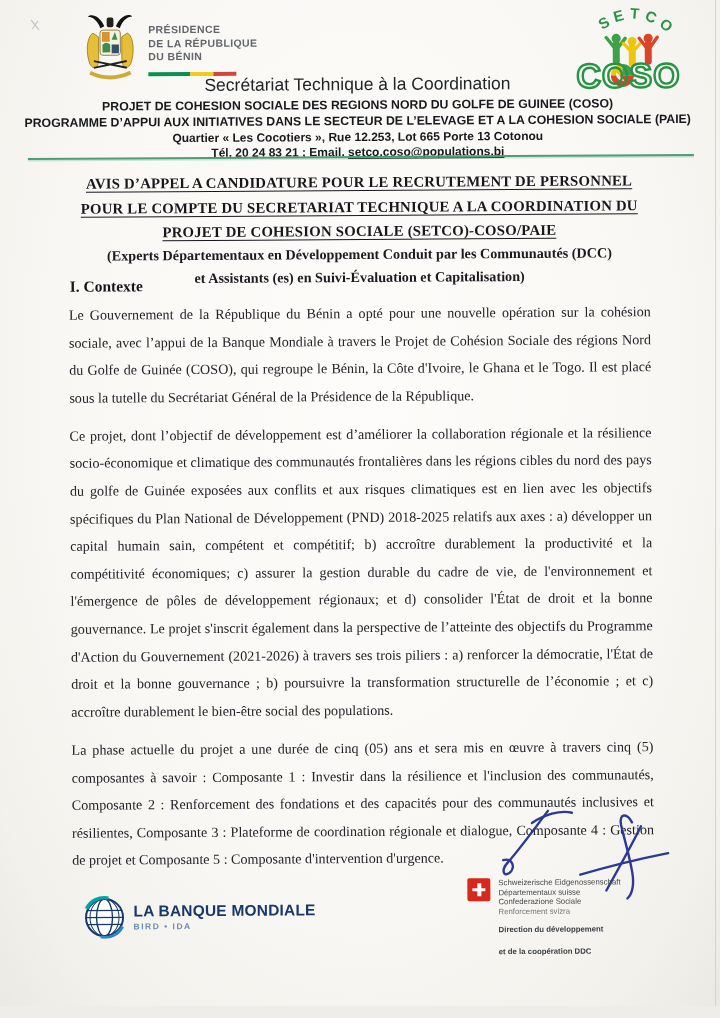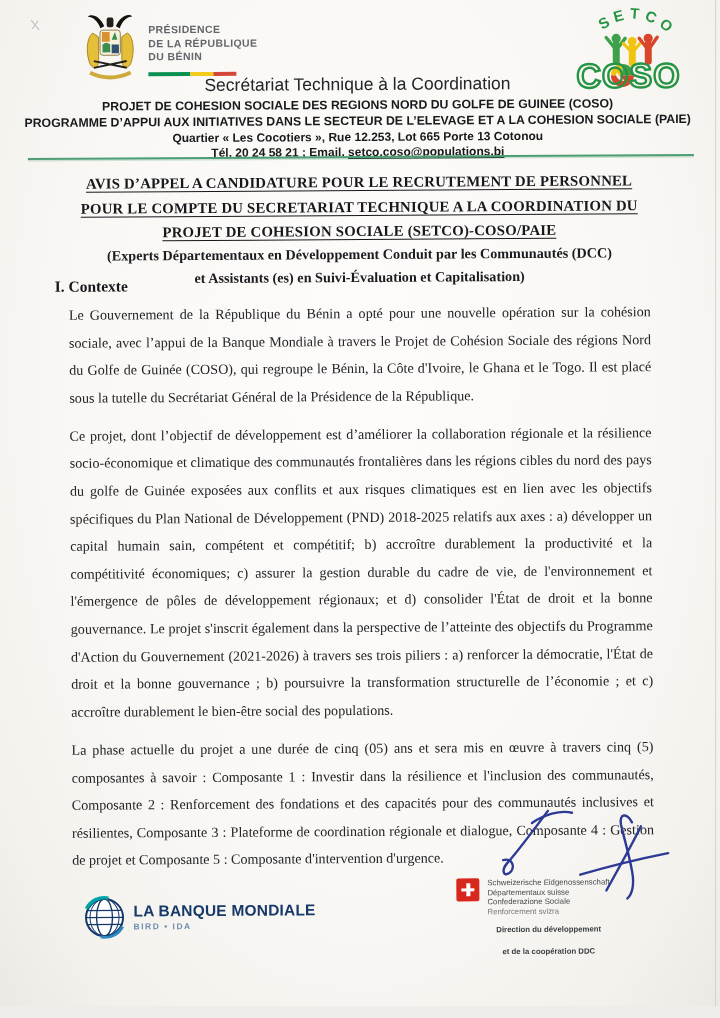--- a/index.html
+++ b/index.html
@@ -54,43 +54,43 @@
   }
   .doc-title span{ text-decoration:underline; text-decoration-thickness:1.4px; text-underline-offset:3px; }
   .doc-subtitle{
     position:absolute; left:60px; right:58px; top:243px;
     text-align:center; font-weight:bold; font-size:14.2px; line-height:23px;
     color:#1b1b20;
   }
 
   
   .section-heading{
-    position:absolute; left:56px; top:276px;
+    position:absolute; left:71px; top:276px;
     font-weight:bold; font-size:15.5px; color:#17171b;
   }
   .body-text{
     position:absolute; left:70px; width:582px; top:300px;
     font-size:14.1px; line-height:27.6px; text-align:justify; color:#232328;
   }
   .body-text p{ margin:0 0 10.5px 0; }
 
   
   .signatures{ position:absolute; left:458px; top:798px; }
 
   .wb-logo{ position:absolute; left:80px; top:893px; display:flex; align-items:center; }
   .wb-text{ margin-left:7px; font-family:"Liberation Sans", sans-serif; }
   .wb-name{ font-size:15.5px; font-weight:bold; color:#17396a; letter-spacing:.2px; }
   .wb-sub{ font-size:8.5px; font-weight:bold; color:#6b8cb0; letter-spacing:1.5px; margin-top:1px; }
 
-  .swiss-block{ position:absolute; left:454px; top:879px; display:flex; }
+  .swiss-block{ position:absolute; left:465px; top:879px; display:flex; }
   .swiss-flag{ position:relative; width:23px; height:23px; background:#d8271c; border-radius:2px; flex:0 0 auto; }
   .swiss-flag::before{ content:""; position:absolute; left:10px; top:5px; width:3.6px; height:13px; background:#fff; }
   .swiss-flag::after{ content:""; position:absolute; left:5px; top:9.6px; width:13px; height:3.6px; background:#fff; }
   .swiss-text{ margin-left:8px; font-family:"Liberation Sans", sans-serif; font-size:7.8px; line-height:9.6px; color:#45494d; }
-  .swiss-dept{ margin-top:9px; font-weight:bold; color:#3c4043;text-align:center; }
+  .swiss-dept{ margin-top:9px; font-weight:bold; color:#3c4043; }
 
   .pen-mark{ position:absolute; left:28px; top:14px; opacity:.55; }
 </style>
 </head>
 <body>
 
 <div class="page">
   <div class="scan-edge-right"></div>
 
   <div class="tilt">
@@ -155,21 +155,21 @@
         </g>
         <text x="12" y="86" font-family="Liberation Sans, sans-serif" font-size="34" font-weight="bold" fill="none" stroke="#279444" stroke-width="2.4" letter-spacing="1">COSO</text>
       </svg>
     </div>
 
     <div class="head-center">
       <div class="org-title">Secrétariat Technique à la Coordination</div>
       <div class="head-bold">PROJET DE COHESION SOCIALE DES REGIONS NORD DU GOLFE DE GUINEE (COSO)</div>
       <div class="head-bold">PROGRAMME D’APPUI AUX INITIATIVES DANS LE SECTEUR DE L’ELEVAGE ET A LA COHESION SOCIALE (PAIE)</div>
       <div class="head-addr">Quartier « Les Cocotiers », Rue 12.253, Lot 665 Porte 13 Cotonou</div>
-      <div class="head-addr"><span>Tél. 20 24 58 21 ; Email. </span><span class="email-link">setco.coso@populations.bj</span></div>
+      <div class="head-addr"><span>Tél. 20 24 83 21 ; Email. </span><span class="email-link">setco.coso@populations.bj</span></div>
     </div>
 
     <div class="green-rule"></div>
 
     <div class="doc-title">
       <div><span>AVIS D’APPEL A CANDIDATURE POUR LE RECRUTEMENT DE PERSONNEL</span></div>
       <div><span>POUR LE COMPTE DU SECRETARIAT TECHNIQUE A LA COORDINATION DU</span></div>
       <div><span>PROJET DE COHESION SOCIALE (SETCO)-COSO/PAIE</span></div>
     </div>
 

